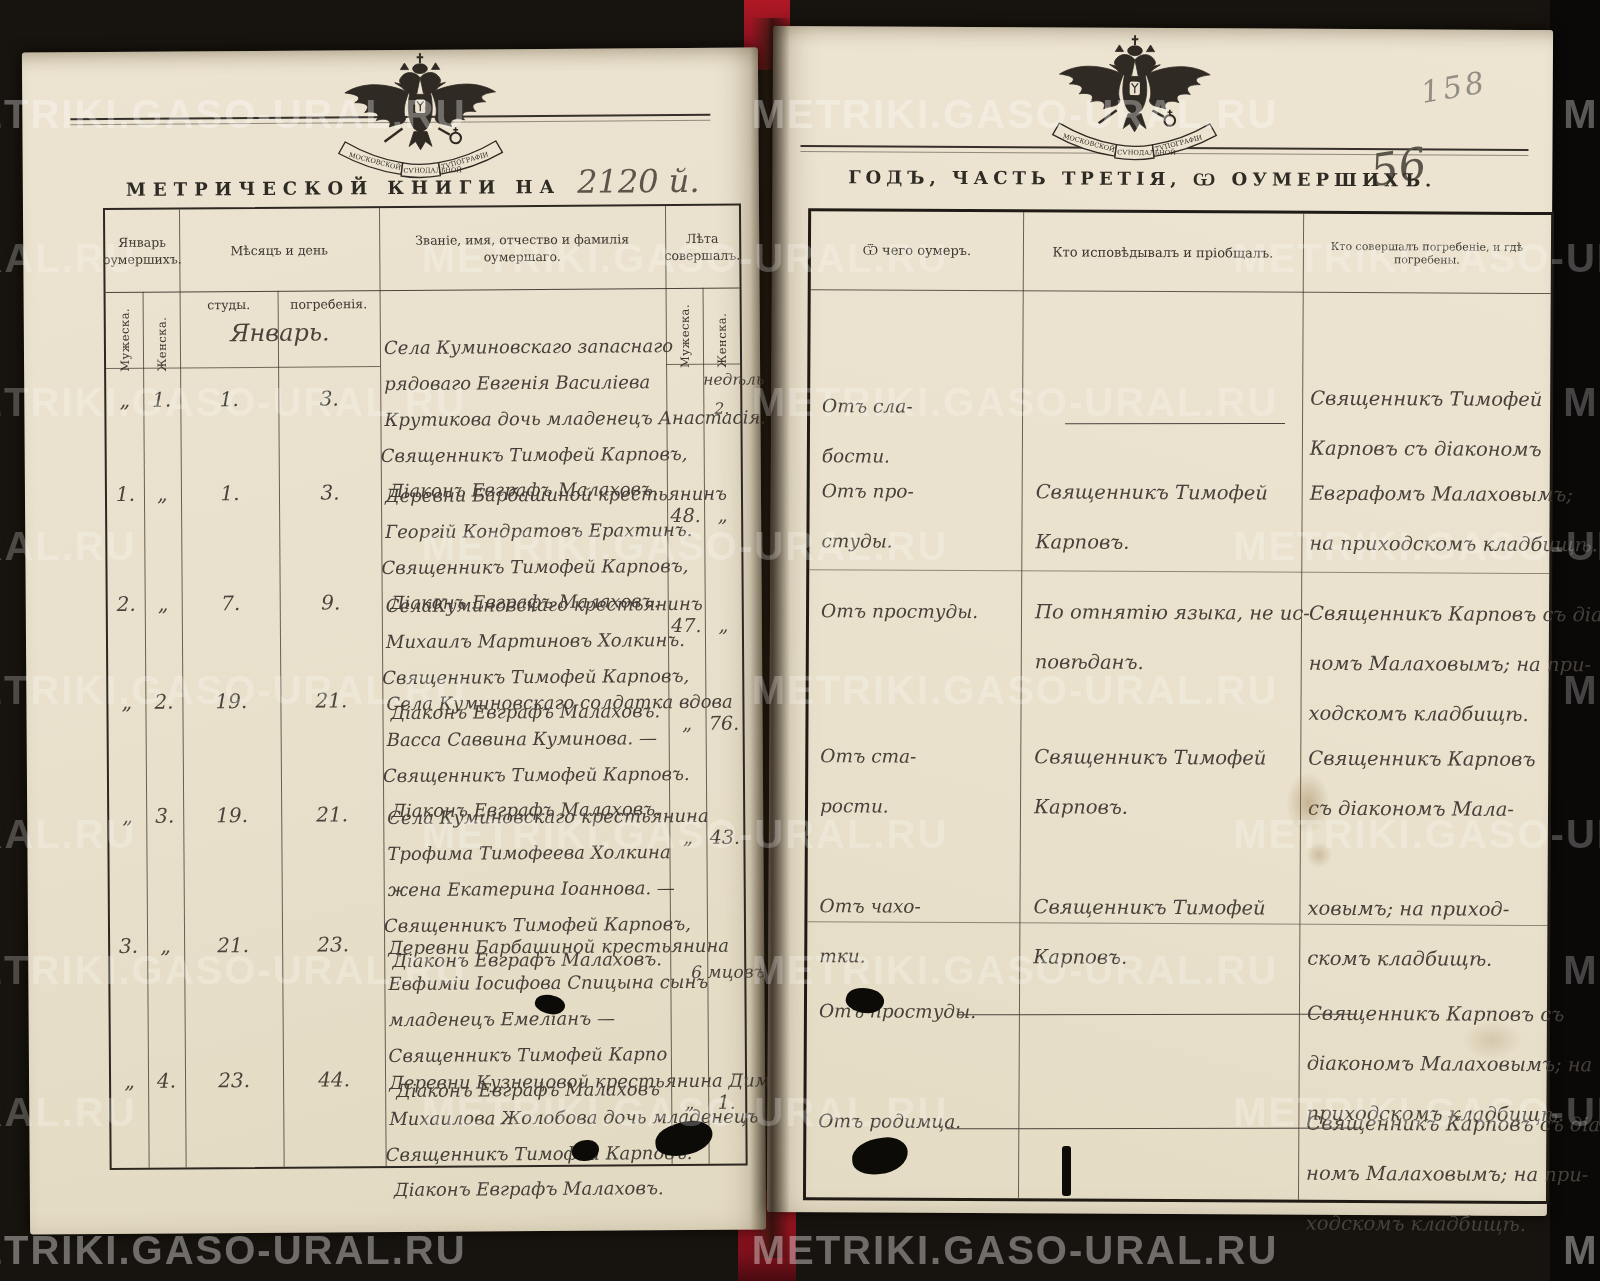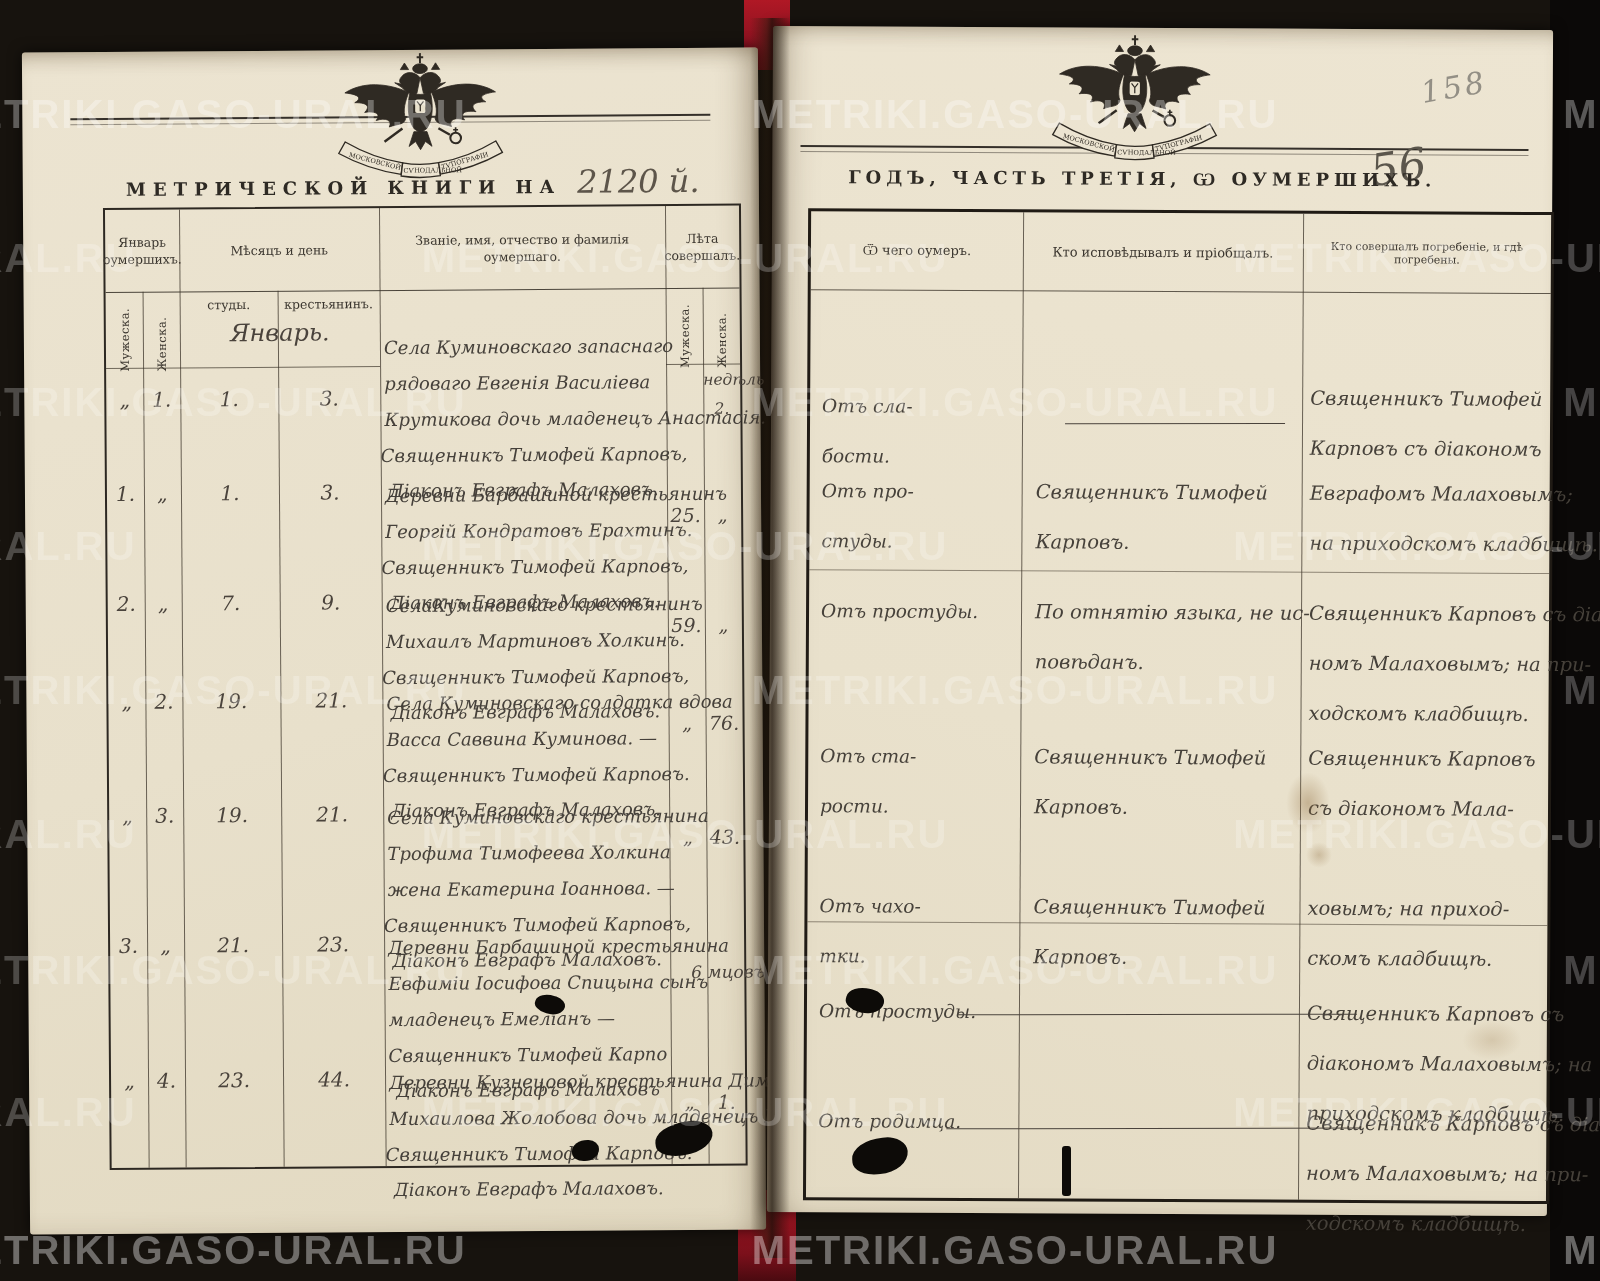--- a/index.html
+++ b/index.html
@@ -178,21 +178,21 @@
       <div class="vl vl-b" style="left:172px"></div>
       <div class="vl vl-b" style="left:597px"></div>
 
       <div class="subcell" style="left:0;top:86px;width:37px;height:76px">
         <span class="vert">Мужеска.</span>
         </div>
       <div class="subcell" style="left:37px;top:86px;width:37px;height:76px">
         <span class="vert">Женска.</span>
         </div>
       <div class="subcell sub-death">студы.</div>
-      <div class="subcell sub-burial">крестьянинъ.</div>
+      <div class="subcell sub-burial">погребенія.</div>
       <div class="sub-month">Январь.</div>
       <div class="subcell" style="left:560px;top:86px;width:37px;height:76px">
         <span class="vert">Мужеска.</span>
         </div>
       <div class="subcell" style="left:597px;top:86px;width:37px;height:76px">
         <span class="vert">Женска.</span>
         </div>
       <div class="sub-line" style="left:0;top:158px;width:274px"></div>
       <div class="sub-line" style="left:560px;top:158px;width:74px"></div>
 
@@ -216,35 +216,35 @@
         <div class="n">1.</div>
         <div class="n">„</div>
         <div class="n">1.</div>
         <div class="n">3.</div>
         <div>
             <div class="ltext">Деревни Барбашиной крестьянинъ
 Георгій Кондратовъ Ерахтинъ.</div>
              <div class="lclergy">Священникъ Тимофей Карповъ,
 Діаконъ Евграфъ Малаховъ.</div>
           </div>
-        <div class="age age-m">25.</div>
+        <div class="age age-m">48.</div>
         <div class="age age-f">„</div>
       </div>
       <div class="lrow lr3">
         <div class="n">2.</div>
         <div class="n">„</div>
         <div class="n">7.</div>
         <div class="n">9.</div>
         <div>
             <div class="ltext">СелаКуминовскаго крестьянинъ
 Михаилъ Мартиновъ Холкинъ.</div>
              <div class="lclergy">Священникъ Тимофей Карповъ,
 Діаконъ Евграфъ Малаховъ.</div>
           </div>
-        <div class="age age-m">59.</div>
+        <div class="age age-m">47.</div>
         <div class="age age-f">„</div>
       </div>
       <div class="lrow lr4">
         <div class="n">„</div>
         <div class="n">2.</div>
         <div class="n">19.</div>
         <div class="n">21.</div>
         <div>
             <div class="ltext">Села Куминовскаго солдатка вдова
 Васса Саввина Куминова. —</div>

